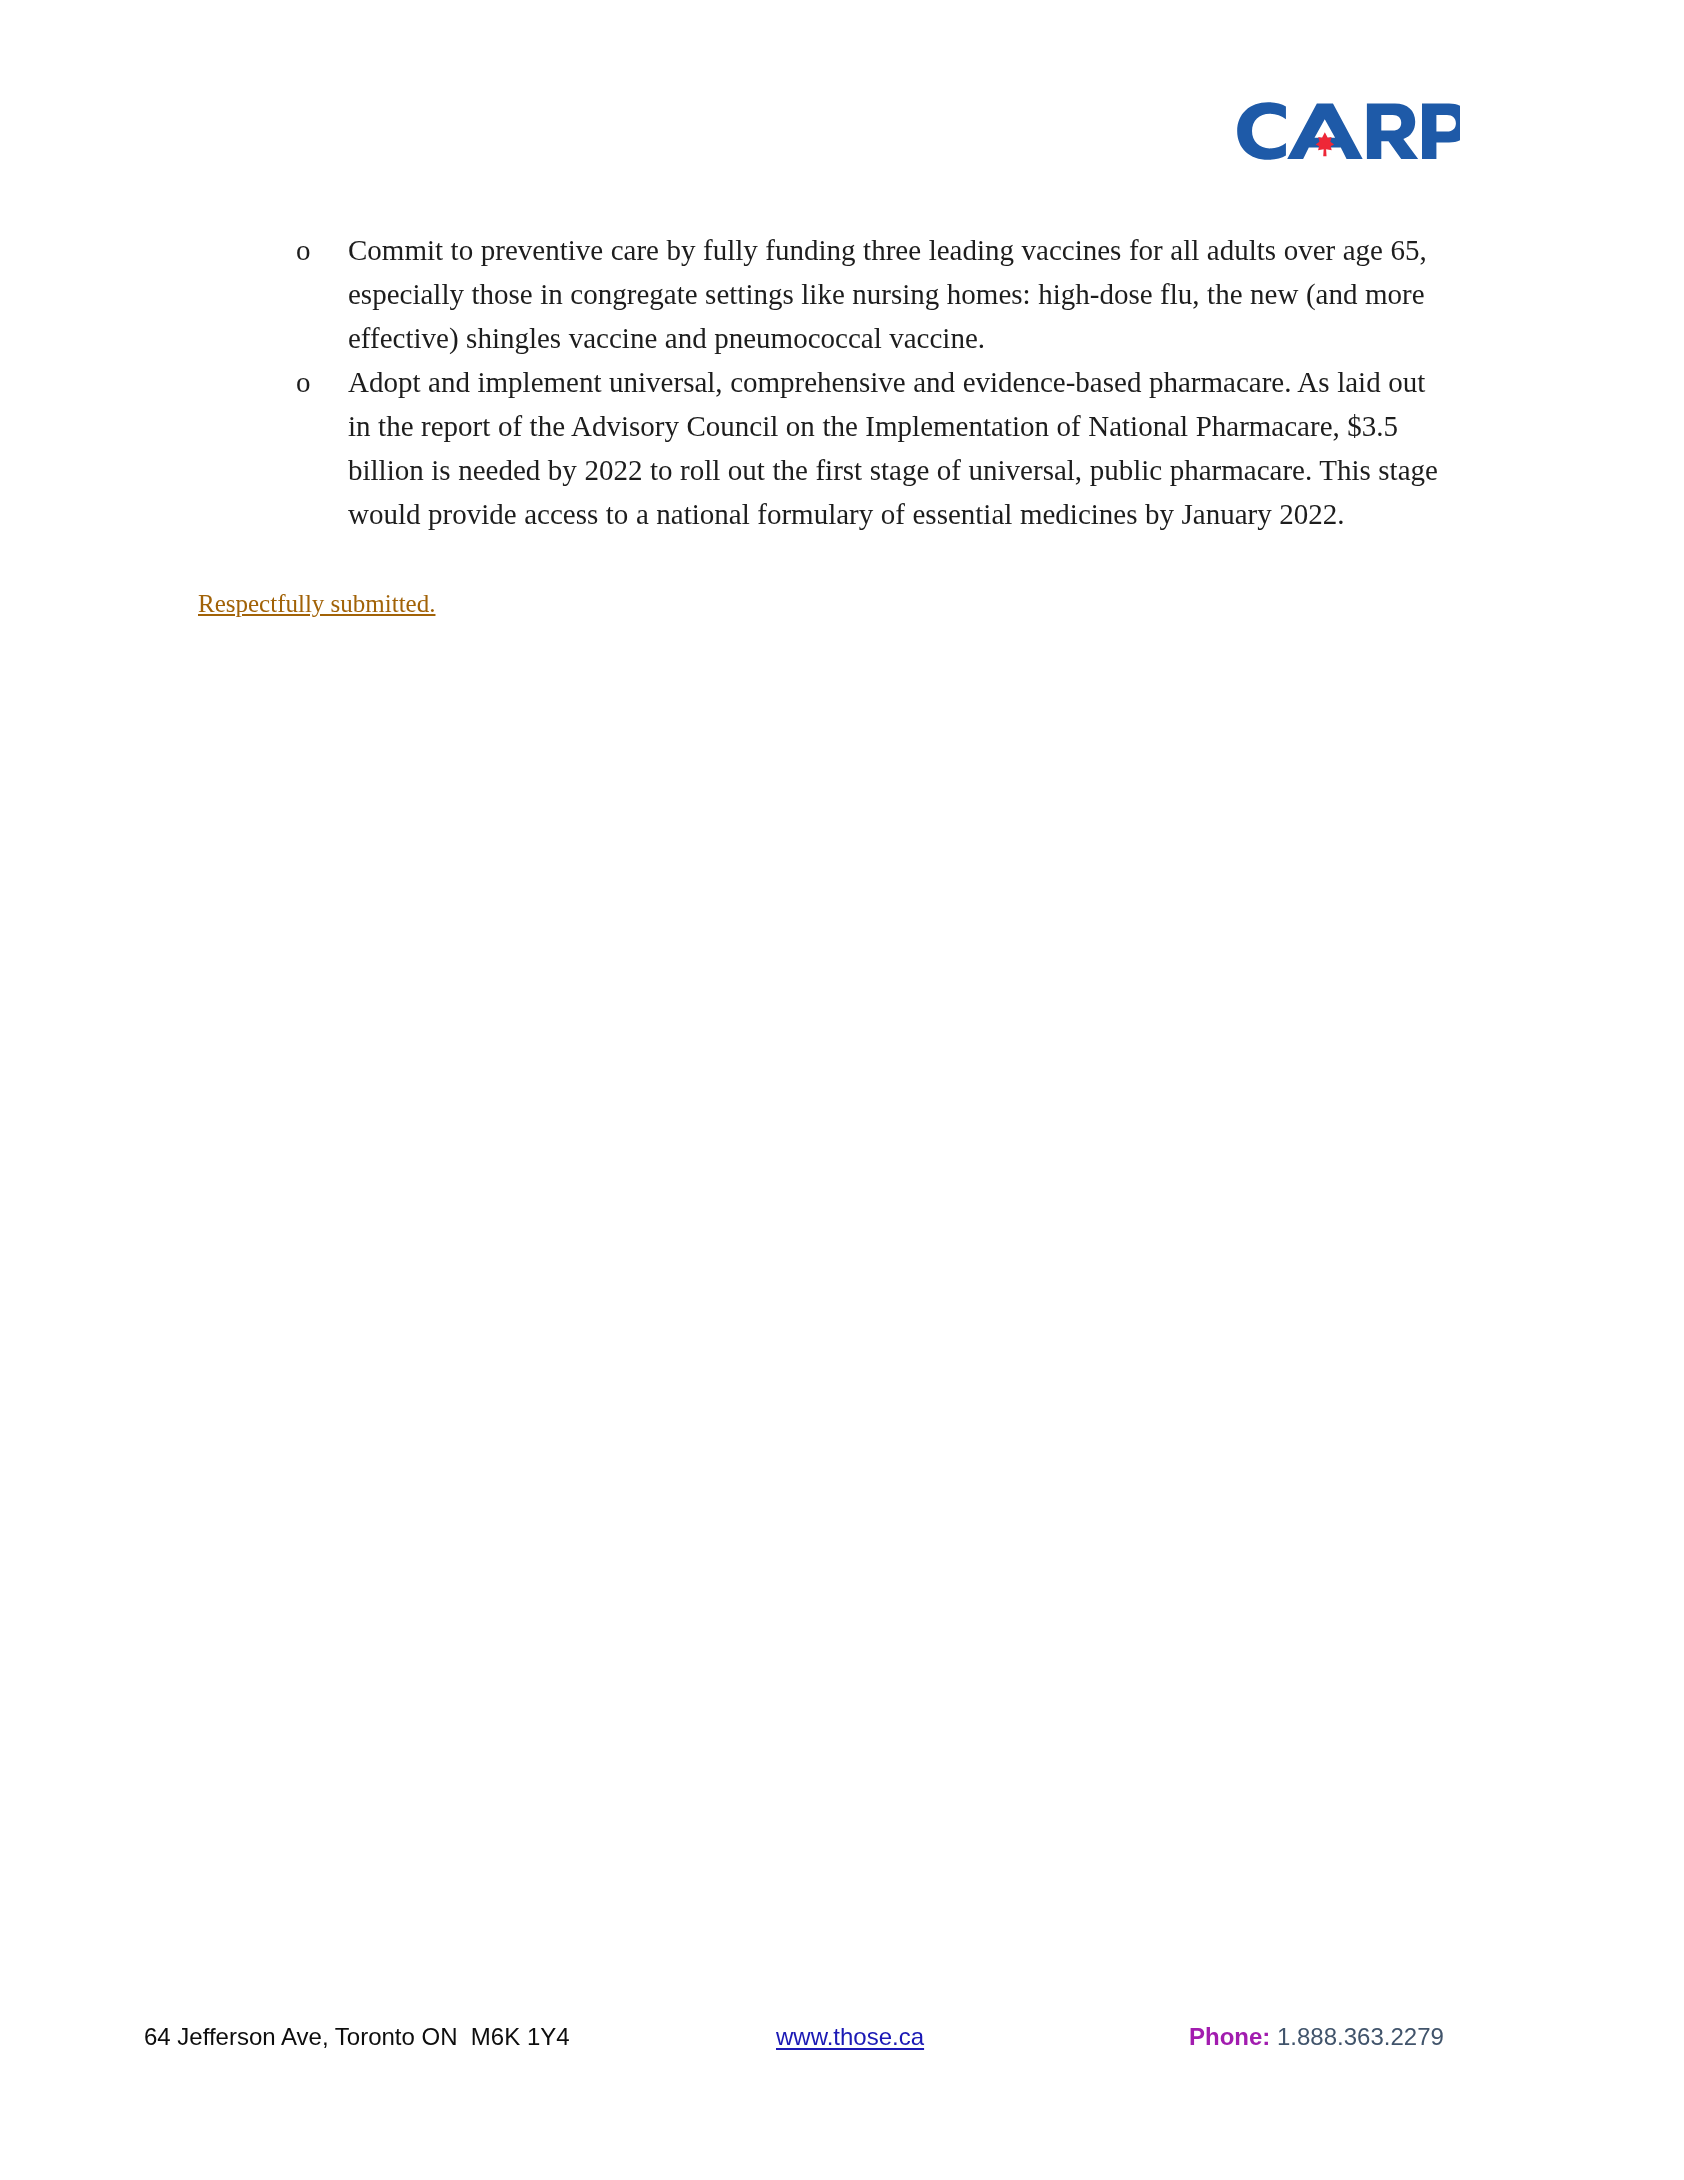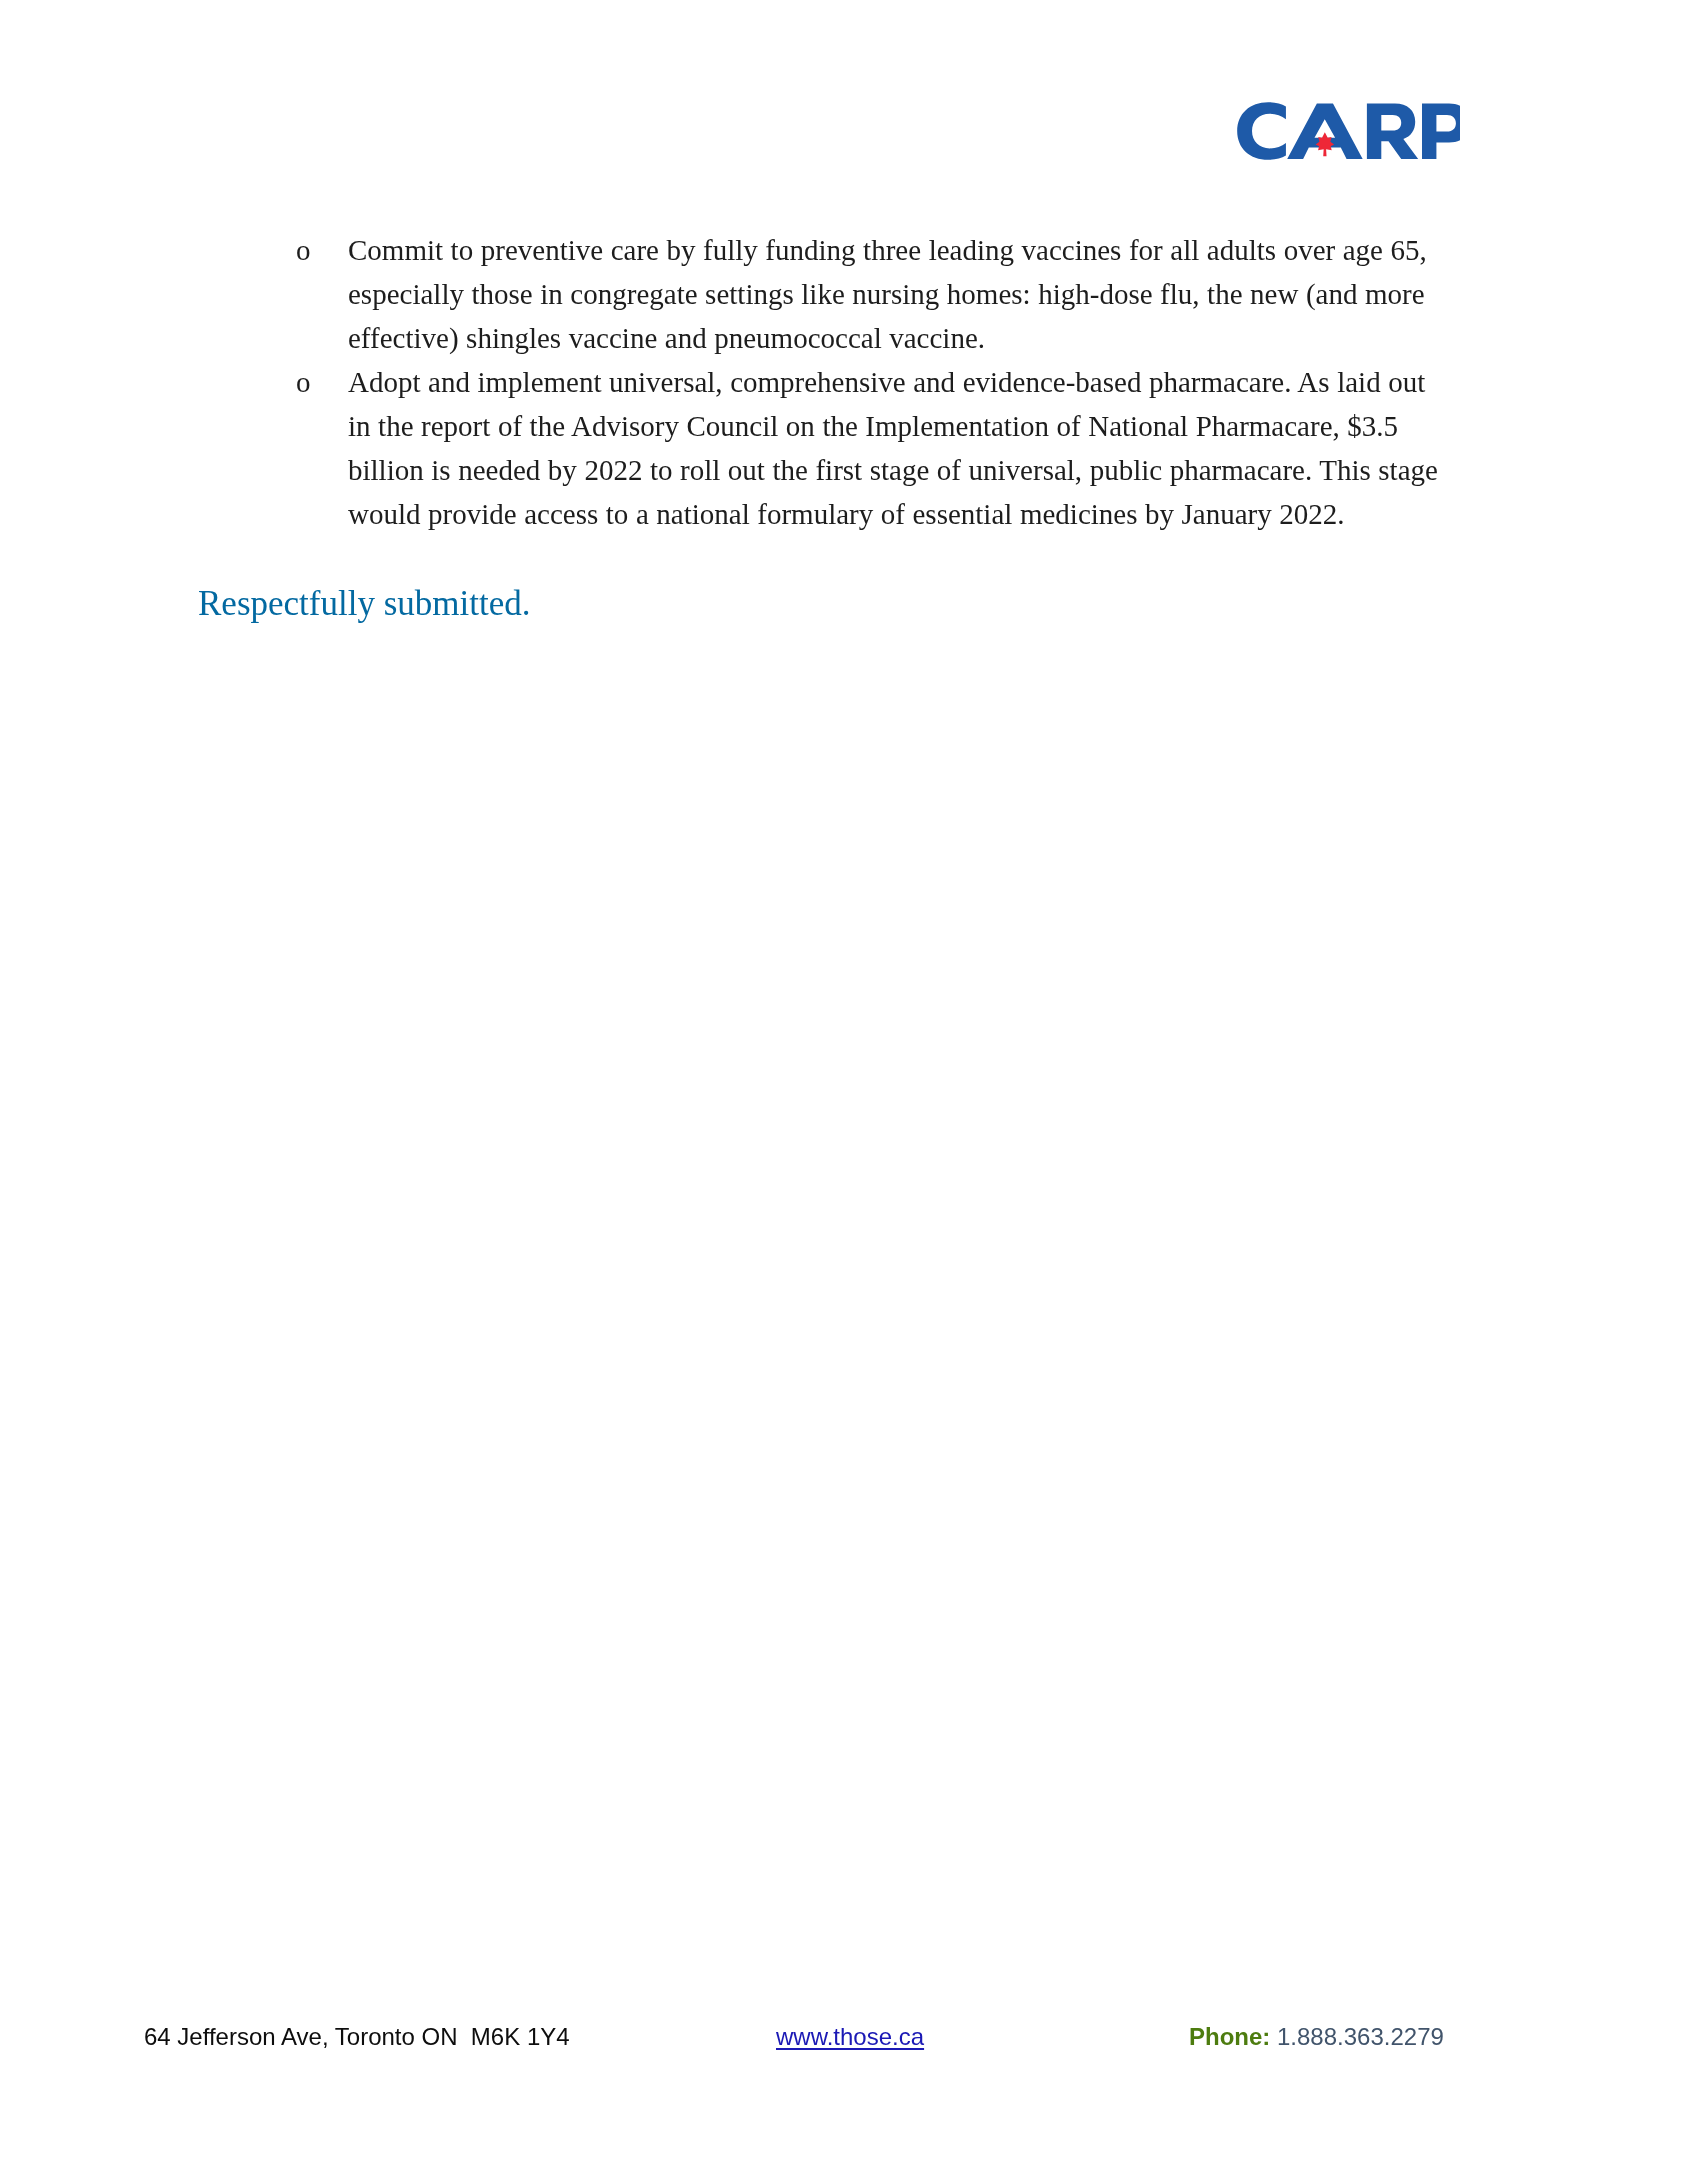--- a/index.html
+++ b/index.html
@@ -70,23 +70,24 @@
     left: 296px;
     top: 0;
     font-size: 29px;
     line-height: 44px;
     color: #1d1d1d;
   }
 
   .closing {
     margin: 0;
     padding: 46px 0 0 198px;
-    font-size: 35px;
+    font-size: 25px;
     line-height: 44px;
-    color: #0369a1;
+    color: #a16207;
+    text-decoration: underline;
   }
 
   
   .footer {
     position: absolute;
     left: 12px;
     top: 2020px;
     width: 1685px;
     height: 60px;
     font-family: "Liberation Sans", "DejaVu Sans", sans-serif;
@@ -108,21 +109,21 @@
     text-decoration: underline;
     text-underline-offset: 2.6px;
   }
   .footer .phone-wrap {
     position: absolute;
     left: 1177px;
     top: 0;
     white-space: pre;
   }
   .footer .phone-label {
-    color: #4d7c0f;
+    color: #a21caf;
     font-weight: bold;
   }
   .footer .phone-number {
     color: #41546b;
     text-align: right;
   }
 </style>
 </head>
 <body>
 

